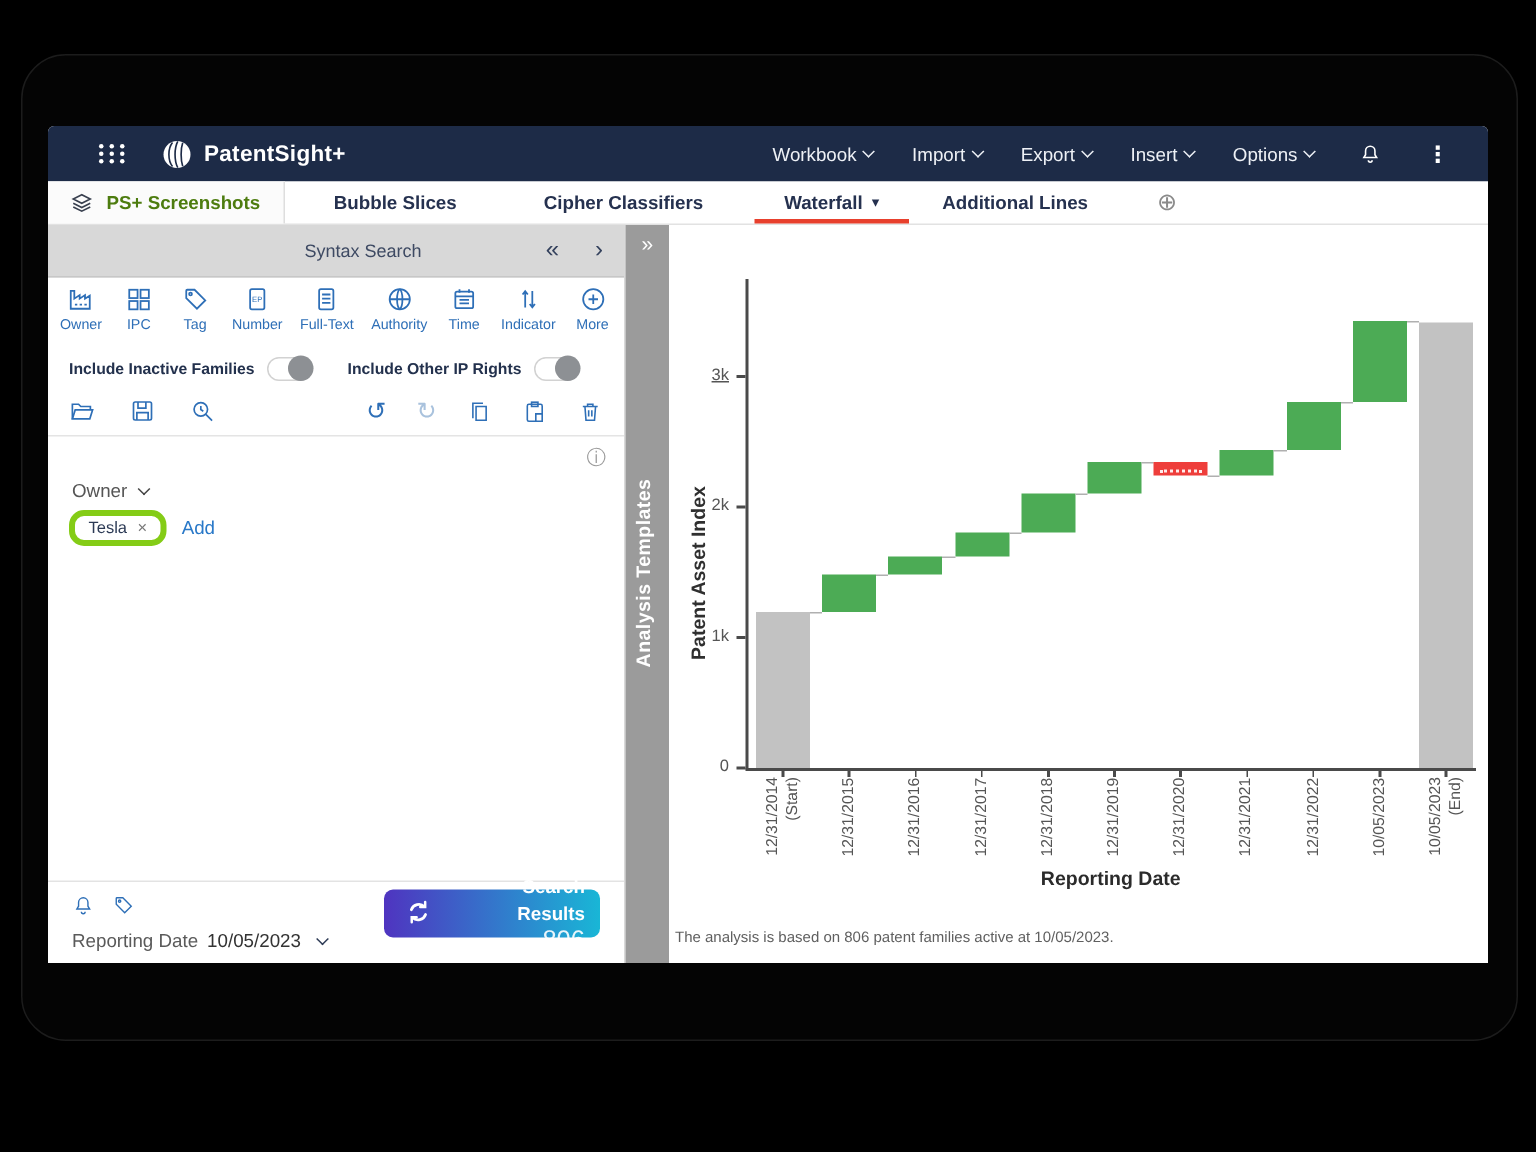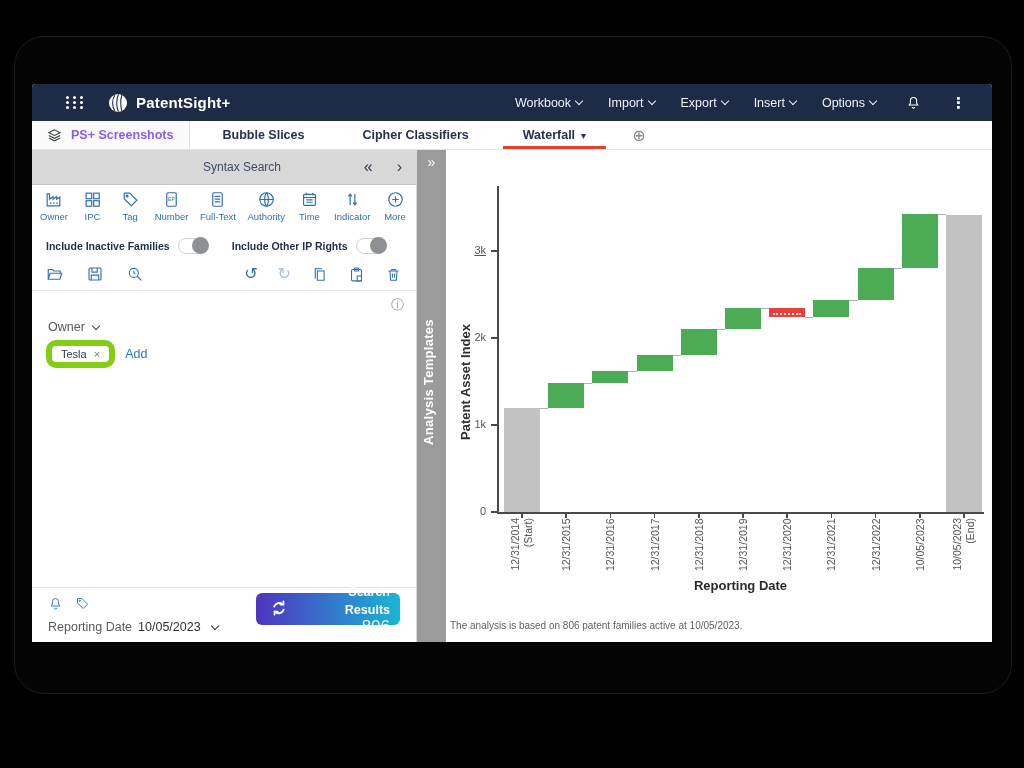--- a/index.html
+++ b/index.html
@@ -17,21 +17,21 @@
   .nav-right{margin-left:auto;display:flex;align-items:center;gap:26px;margin-right:22px;}
   .nav-menu{color:#eef1f6;font-size:12.5px;display:flex;align-items:center;gap:5px;cursor:pointer;}
   .chev{display:inline-block;width:5px;height:5px;border-right:1.4px solid currentColor;
     border-bottom:1.4px solid currentColor;transform:rotate(45deg);margin-top:-3px;}
   .nav-bell{color:#fff;margin-left:4px;cursor:pointer;display:flex;}
   .kebab{color:#fff;font-size:15px;font-weight:bold;cursor:pointer;padding:0 4px;}
   
   .tabbar{position:absolute;left:0;top:37px;width:960px;height:29px;background:#fff;
     border-bottom:1px solid #e2e2e2;display:flex;align-items:center;box-sizing:border-box;}
   .shot-tab{display:flex;align-items:center;gap:8px;height:100%;padding:0 16px 0 14px;
-    border-right:1px solid #dedede;color:#8b5cf6;font-size:12.5px;font-weight:bold;background:#fbfbfb;cursor:pointer;}
+    border-right:1px solid #dedede;color:#4d7c0f;font-size:12.5px;font-weight:bold;background:#fbfbfb;cursor:pointer;}
   .wtab{height:100%;display:flex;align-items:center;gap:6px;padding:0 20px;color:#25314f;
     font-size:12.5px;font-weight:bold;cursor:pointer;box-sizing:border-box;border-bottom:3px solid transparent;padding-top:3px;}
   .wtab.active{border-bottom:3px solid #e8402d;}
   .caret{color:#25314f;font-size:10px;}
   .addtab{color:#8a8a8a;font-size:16px;margin-left:26px;cursor:pointer;}
   
   .sidebar{position:absolute;left:0;top:66px;width:385px;height:492px;background:#fff;
     border-right:1px solid #d9d9d9;box-sizing:border-box;}
   .stabs{position:absolute;left:0;top:0;width:100%;height:34px;background:#d8d8d8;border-bottom:1px solid #c7c7c7;}
   .stab-field{position:absolute;left:8px;top:0;width:112px;height:34px;background:#fff;color:#16335f;
@@ -55,21 +55,21 @@
   .tool-left{display:flex;gap:22px;}
   .tool-right{margin-left:auto;display:flex;gap:20px;align-items:center;}
   .uchar{color:#2e6fb7;font-size:16px;line-height:16px;cursor:pointer;font-family:"DejaVu Sans",sans-serif;}
   .uchar.dim{color:#a9c2dd;}
   .tool-sep{position:absolute;left:0;right:0;top:140px;border-top:1px solid #e4e4e4;}
   .inforow{position:absolute;right:12px;top:146px;color:#9a9a9a;font-size:13px;cursor:pointer;
     font-family:"DejaVu Sans",sans-serif;}
   .ownerlbl{position:absolute;left:16px;top:170px;color:#555;font-size:12.5px;display:flex;align-items:center;gap:8px;cursor:pointer;}
   .ownerlbl .chev{color:#444;}
   .chiprow{position:absolute;left:14px;top:190px;display:flex;align-items:center;gap:10px;}
-  .chip{border:6px solid #84cc16;border-radius:10px;padding:2px 9px;font-size:11px;color:#2c3a55;
+  .chip{border:4px solid #84cc16;border-radius:10px;padding:2px 9px;font-size:11px;color:#2c3a55;
     display:flex;align-items:center;gap:7px;background:#fff;cursor:pointer;}
   .chip b{color:#777;font-weight:normal;cursor:pointer;}
   .addlink{color:#2878c8;font-size:12.5px;cursor:pointer;}
   .sb-divider{position:absolute;left:0;right:0;top:437px;border-top:1px solid #e3e3e3;}
   .sb-icons{position:absolute;left:16px;top:446px;display:flex;gap:12px;}
   .sb-icons svg{stroke:#2e6fb7;fill:none;stroke-width:1.5;cursor:pointer;}
   .reportrow{position:absolute;left:16px;top:470px;display:flex;align-items:center;gap:6px;font-size:12.5px;}
   .rp-lbl{color:#5a5a5a;}
   .rp-val{color:#333;}
   .reportrow .chev{color:#2c3a55;margin-left:5px;}
@@ -172,20 +172,23 @@
     <div class="wtab" style="margin-left:12px">
       <span>Bubble Slices</span>
     </div>
     <div class="wtab" style="margin-left:18px">
       <span>Cipher Classifiers</span>
     </div>
     <div class="wtab active" style="margin-left:14px">
       <span>Waterfall</span>
       <span class="caret">▾</span>
     </div>
+    <div class="wtab" style="margin-left:2px">
+      <span>Additional Lines</span>
+    </div>
     <span class="addtab">⊕</span>
   </div>
 
   <div class="sidebar">
     <div class="stabs">
       <div class="stab-syntax">Syntax Search</div>
       <div class="stab-arrows">
         <span>«</span>
         <span>›</span>
       </div>

